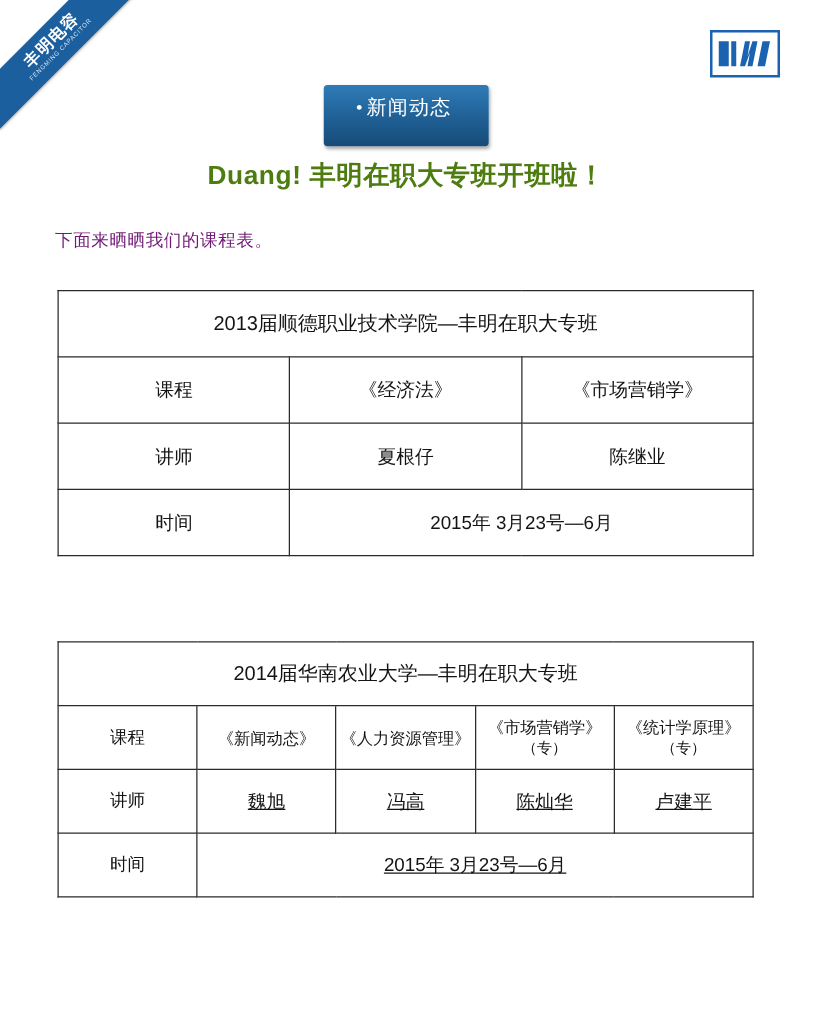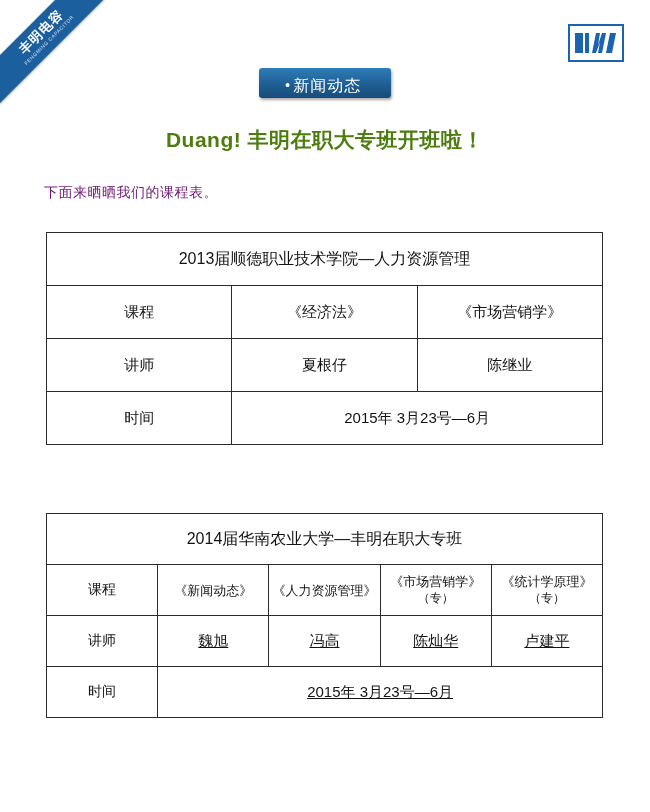--- a/index.html
+++ b/index.html
@@ -72,21 +72,21 @@
     top: 68px;
     left: 0;
     width: 100%;
     display: flex;
     justify-content: center;
   }
   .badge {
     background: linear-gradient(to bottom, #2f7cb8 0%, #1f5f94 55%, #174b78 100%);
     color: #ffffff;
     font-size: 16px;
-    padding: 8px 30px 1px 26px;
+    padding: 8px 30px 20px 26px;
     border-radius: 3px;
     box-shadow: 1px 2px 3px rgba(0,0,0,0.35);
     letter-spacing: 1px;
     position: relative;
     font-family: Liberation Serif, serif;
   }
   .badge .dot {
     font-size: 16px;
     margin-right: 2px;
   }
@@ -173,21 +173,21 @@
   </div>
 </div>
 
 <div class="doc-title">Duang! 丰明在职大专班开班啦！</div>
 
 <div class="lead">下面来晒晒我们的课程表。</div>
 
 <table class="course-table t1">
   <tbody>
     <tr>
-      <td class="head-cell" colspan="3">2013届顺德职业技术学院—人力资源管理</td>
+      <td class="head-cell" colspan="3">2013届顺德职业技术学院—丰明在职大专班</td>
     </tr>
     <tr>
       <td style="width:145px">课程</td>
       <td style="width:206px">《经济法》</td>
       <td>《市场营销学》</td>
     </tr>
     <tr>
       <td>讲师</td>
       <td>夏根仔</td>
       <td>陈继业</td>

